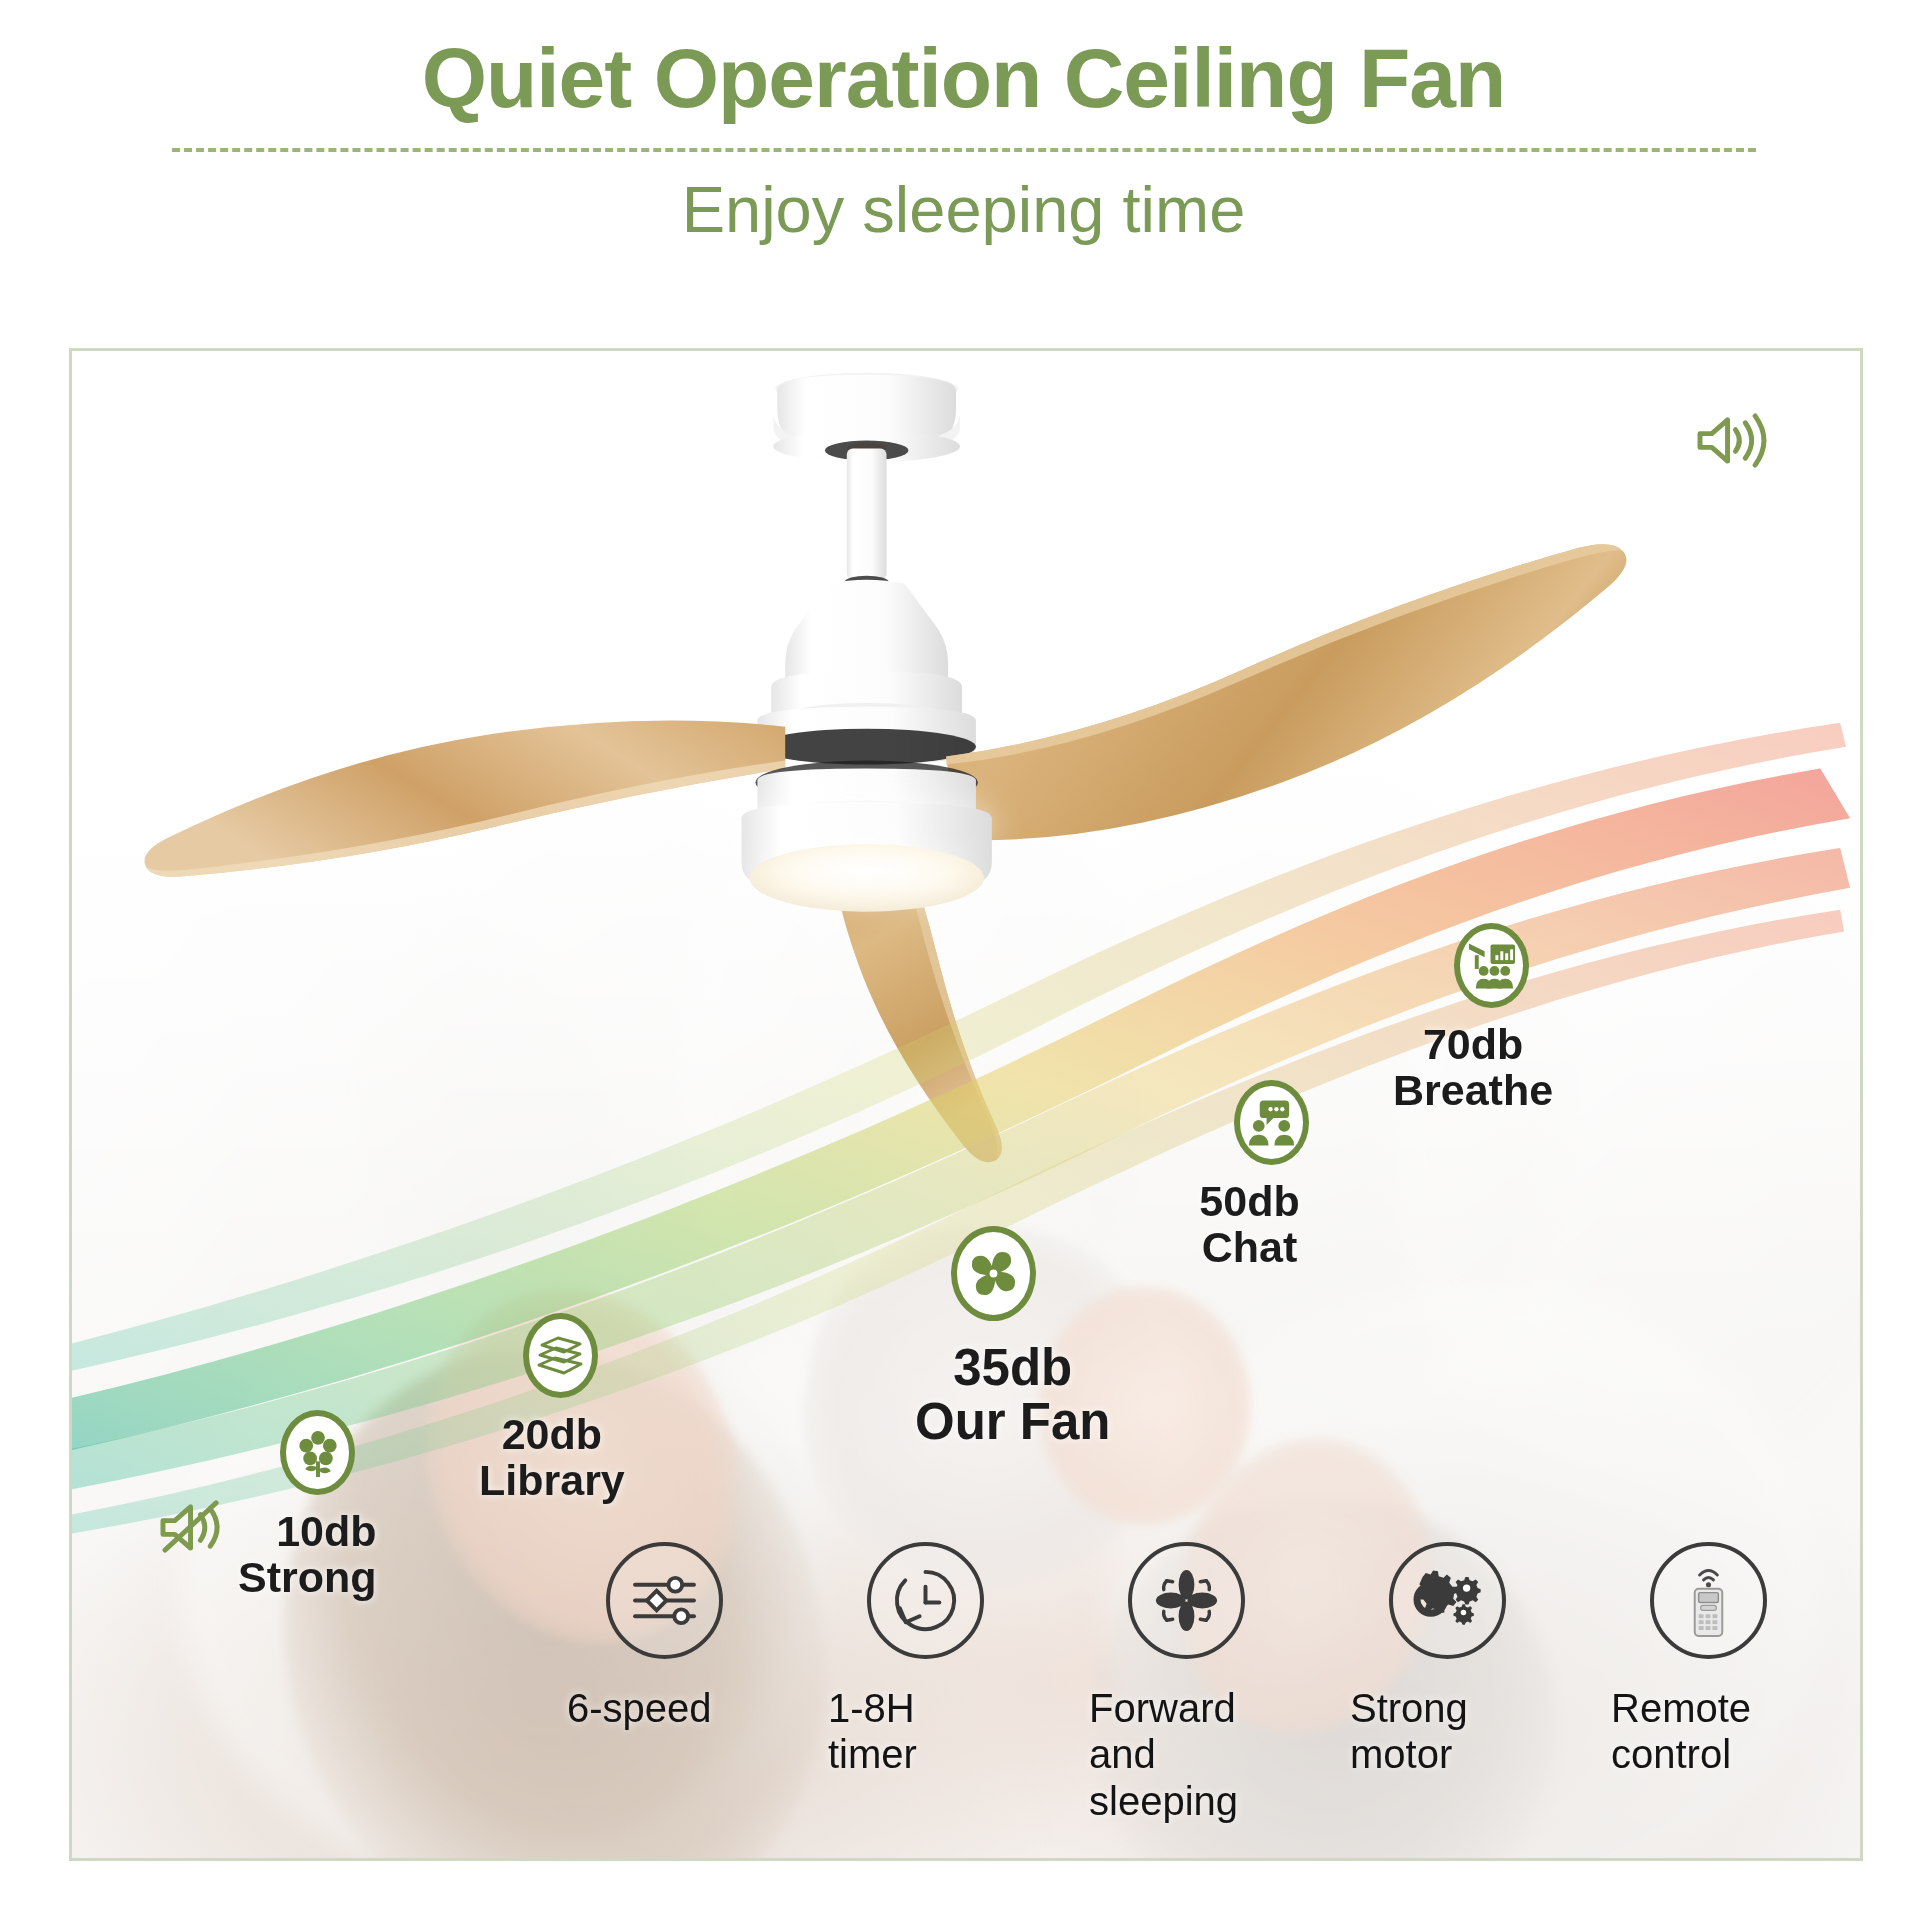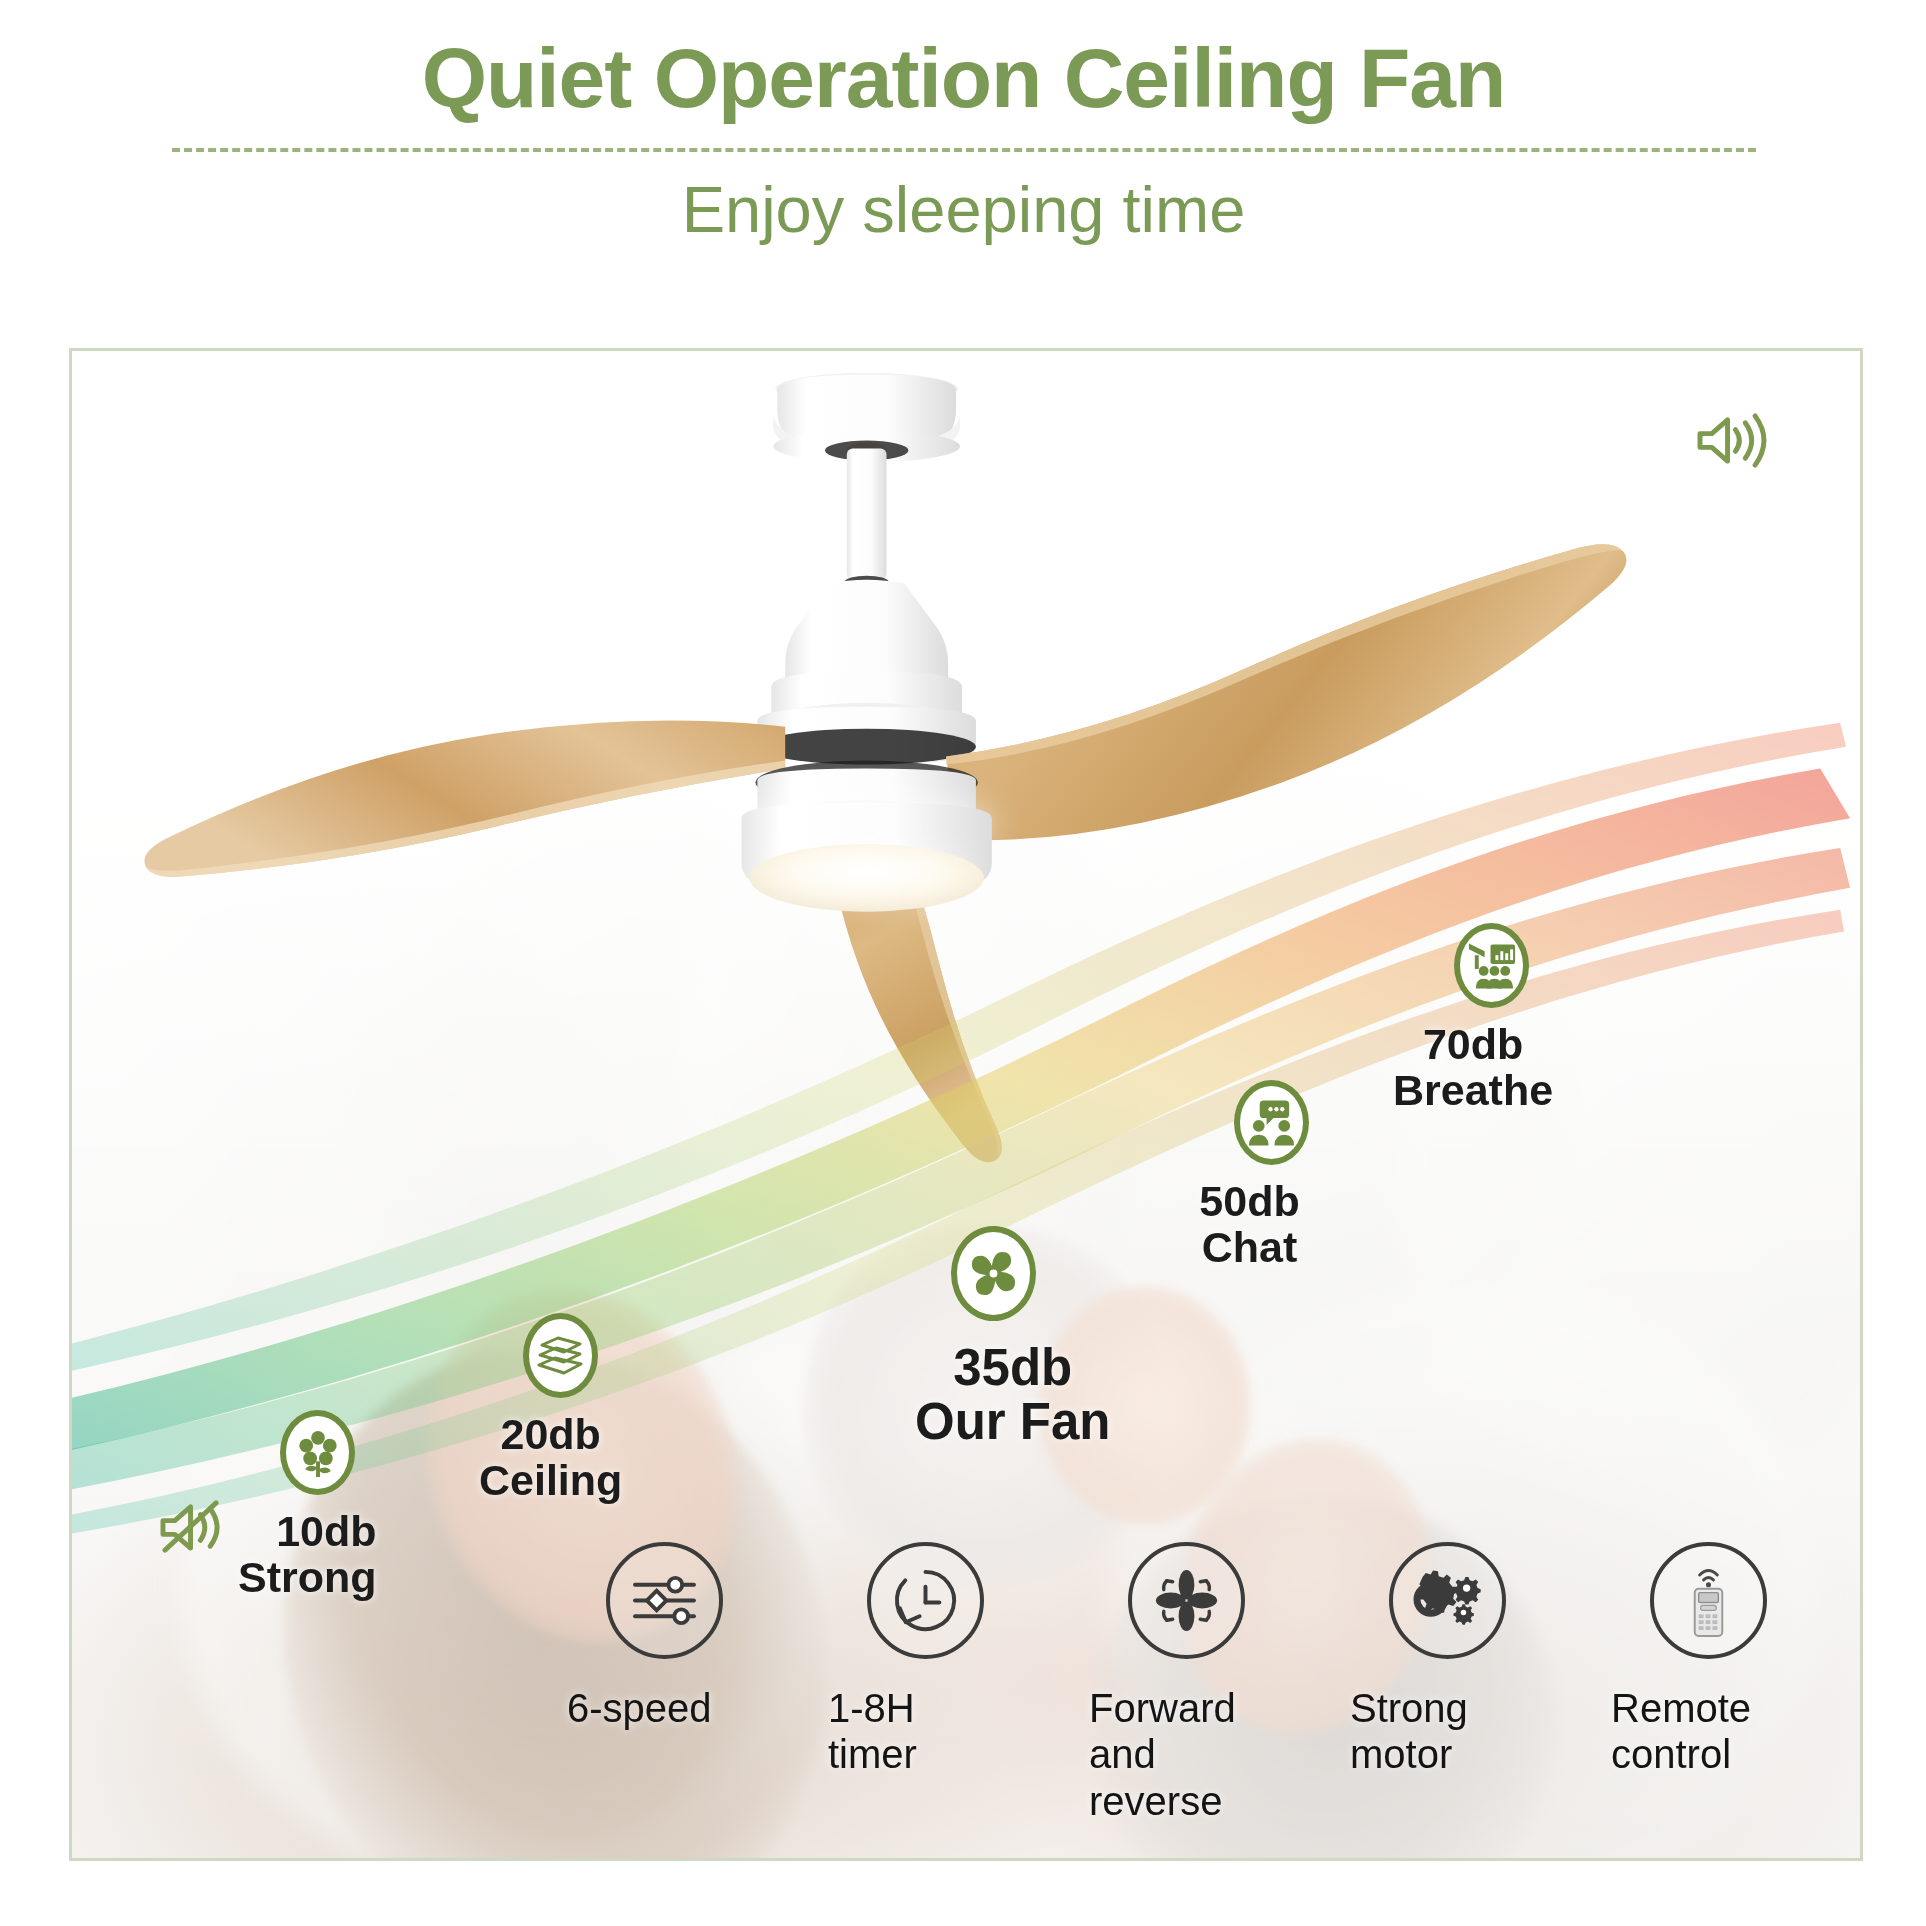--- a/index.html
+++ b/index.html
@@ -331,21 +331,21 @@
         <svg width="50" height="46" viewBox="0 0 50 46">
           <g fill="none" stroke="#6e8c3e" stroke-width="3" stroke-linejoin="round">
             <path d="M6 12 l16 -7 l22 6 l-16 8 z"></path>
             <path d="M4 22 l16 -7 l24 6 l-16 8 z"></path>
             <path d="M3 32 l16 -7 l26 6 l-17 9 z"></path>
           </g>
         </svg>
       </div>
       <div class="noise-label" style="margin-left:-44px;">
         <span>20db</span>
-        <span class="l2">Ceiling</span>
+        <span class="l2">Library</span>
       </div>
     </div>
 
     <div class="noise-item ourfan" style="left:879px;top:875px;">
       <div class="badge round" style="width:85px;height:95px;">
         <svg width="51" height="51" viewBox="0 0 52 52">
           <g fill="#6e8c3e">
             <path d="M26 24 q-4 -16 -13 -16 q-9 0 -9 9 q0 10 18 11z"></path>
             <path d="M28 26 q16 -4 16 -13 q0 -9 -9 -9 q-10 0 -11 18z"></path>
             <path d="M26 28 q4 16 13 16 q9 0 9 -9 q0 -10 -18 -11z"></path>
@@ -465,21 +465,21 @@
                 <path d="M56 16 l-6 1"></path>
               <path d="M16 56 q-4 -4 -3 -9"></path>
                 <path d="M16 56 l6 -1"></path>
               <path d="M56 56 q4 -4 3 -9"></path>
                 <path d="M56 56 l-6 -1"></path>
             </g>
           </svg>
         </div>
         <div class="flabel">
           <span>Forward</span>
-          <span class="l2">and reverse</span>
+          <span class="l2">and sleeping</span>
         </div>
       </div>
 
       <div class="feature">
         <div class="ficon">
           <svg width="73" height="65" viewBox="0 0 74 66">
             <g fill="#3b3b3b">
               <path d="M24 16 l4 -5 l6 2 l3 -5 l6 1 l1 6 l6 2 l4 -4 l5 4 l-2 6 l4 5 l6 0 l1 6 l-5 3 l-1 6 l4 4 l-4 5 l-6 -2 l-5 4 l0 6 l-6 1 l-3 -5 l-6 -1 l-4 4 l-5 -4 l2 -6 l-4 -5 l-6 0 l-1 -6 l5 -3 l1 -6 l-4 -4z" transform="translate(-8,-4) scale(.82)"></path>
               <circle cx="20" cy="32" r="14" fill="none" stroke="#3b3b3b" stroke-width="7"></circle>
               <g transform="translate(44,8) scale(.62)">

